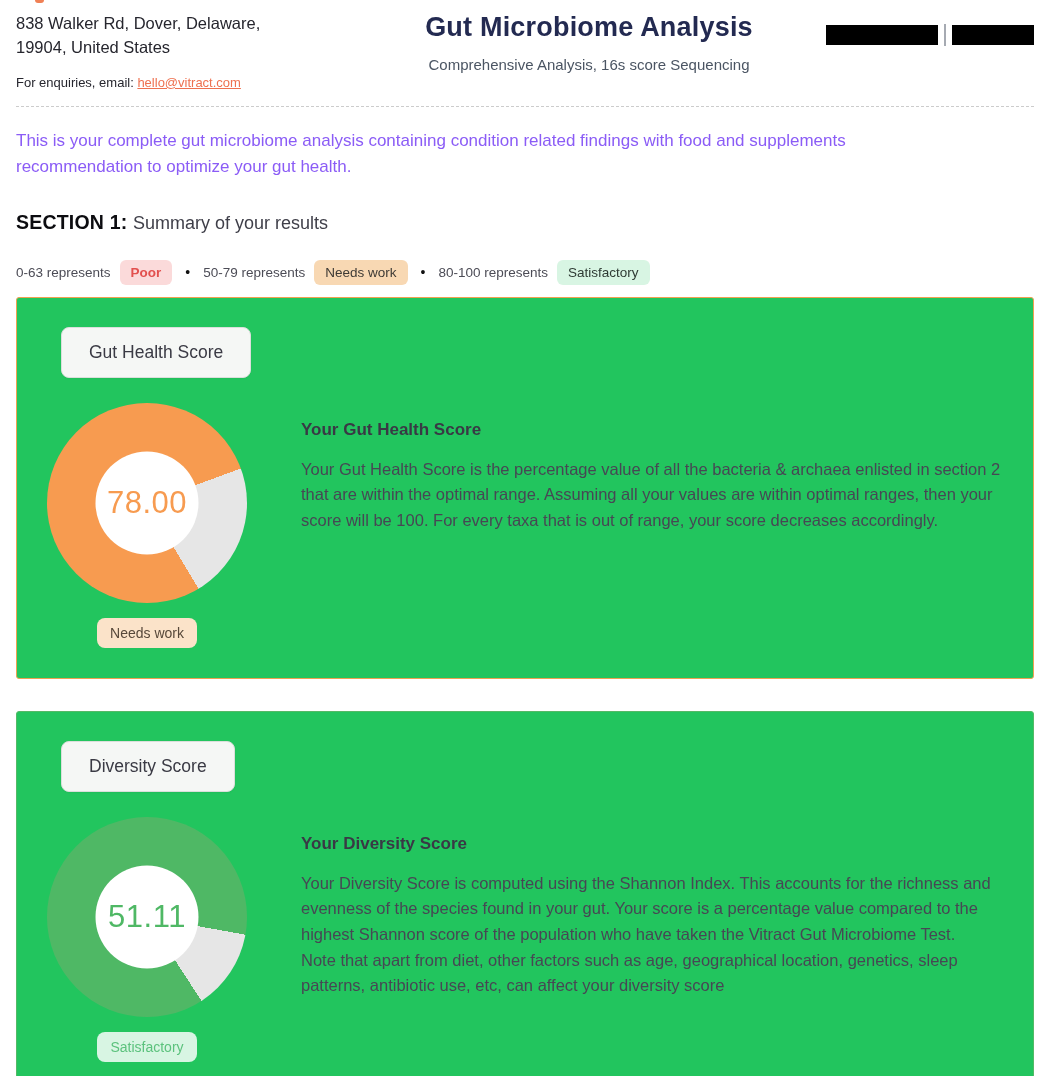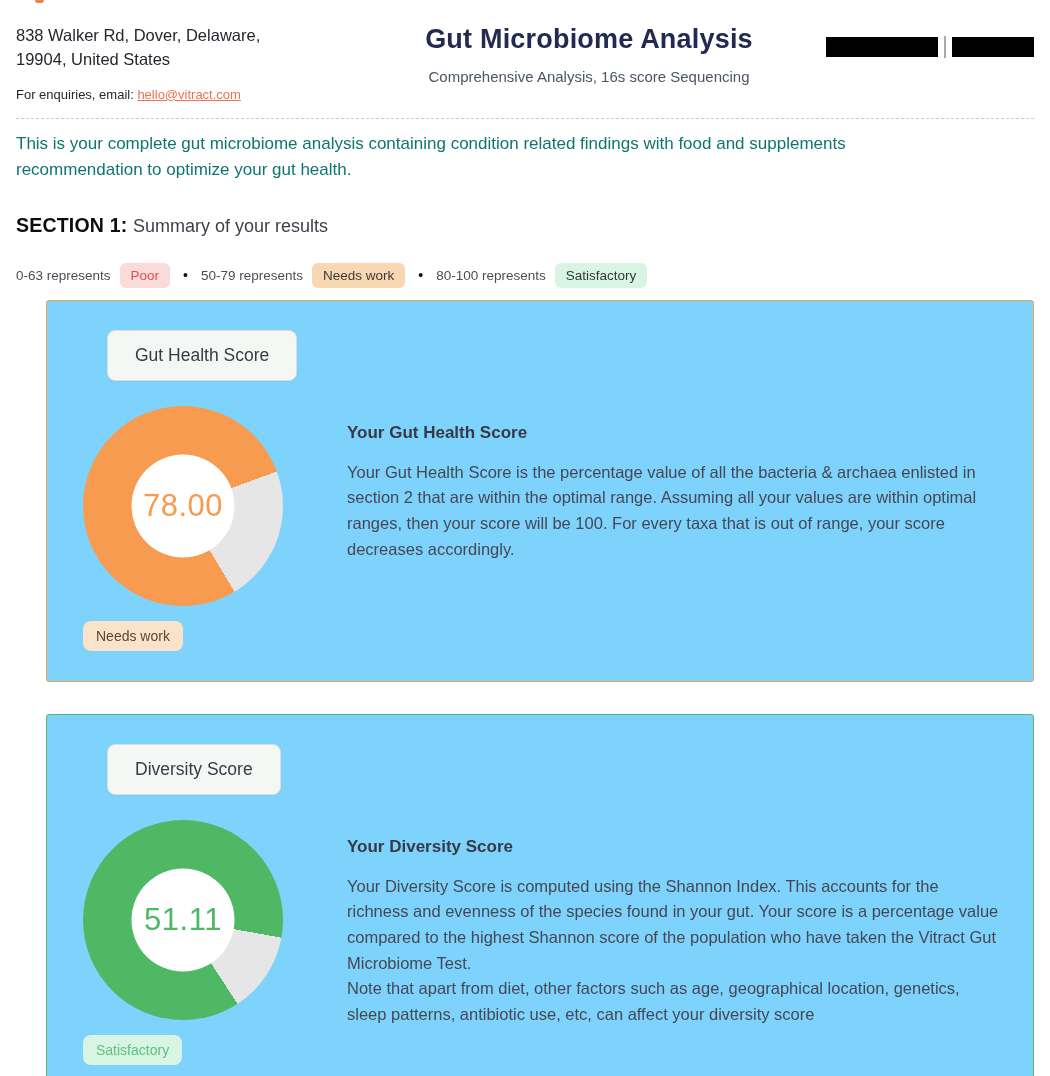--- a/index.html
+++ b/index.html
@@ -8,57 +8,57 @@
     width:1050px; height:1076px;
     font-family:"Liberation Sans","DejaVu Sans",sans-serif;
     color:#17171d; position:relative; overflow:hidden;
   }
   .page { position:relative; width:1050px; height:1076px; padding:0 16px; }
 
   .logo-fragment { position:absolute; left:35px; top:0; width:9px; height:3px;
     background:#f08055; border-radius:0 0 3px 3px; }
 
   
-  .header { display:flex; align-items:flex-start; padding-top:24px;justify-content:center; }
+  .header { display:flex; align-items:flex-start; padding-top:12px;justify-content:center; }
   .header-left { flex:0 0 350px; }
   .address { font-size:16.5px; line-height:1.45; color:#26262e; }
   .enquiries { margin-top:15px; font-size:13px; color:#26262e; }
   .email-link { color:#ee7150; text-decoration:underline; cursor:pointer; }
   .header-center { flex:1 1 auto; text-align:center; padding-top:0; }
   .report-title { font-size:27px; font-weight:700; color:#232a51; letter-spacing:.2px; }
   .report-subtitle { margin-top:13px; font-size:15px; color:#4b5563; }
   .header-right { flex:0 0 222px; display:flex; align-items:center; justify-content:flex-end; padding-top:12px; }
   .redacted-bar { height:20px; background:#000; }
   .bar1 { width:112px; }
   .bar2 { width:82px; }
   .bar-divider { width:2px; height:22px; background:#a6aab2; margin:0 6px; }
 
   .dashed-rule { border:0; border-top:1.5px dashed #cccccc; margin-top:16px; }
 
-  .intro { margin-top:12px; font-size:17px; line-height:1.55; color:#0f766e; max-width:950px; }
+  .intro { margin-top:21px; font-size:17px; line-height:1.55; color:#8b5cf6; max-width:950px; }
 
   .section-heading { margin-top:30px; font-size:19.5px; font-weight:700; color:#0c0c10; letter-spacing:.2px; }
   .section-heading .section-sub { font-weight:400; font-size:18px; color:#3f3f49; letter-spacing:0; }
 
   
   .legend { margin-top:26px; display:flex; align-items:center; font-size:13.5px; color:#4c4c56; }
   .legend-badge { display:inline-block; padding:5px 11px; border-radius:6px; margin-left:9px; font-size:13.5px; }
   .legend-bullet { margin:0 13px; color:#111; font-size:14px; }
 
   
-  .score-card { border:1px solid; border-radius:3px; margin-top:12px; padding:29px 30px 30px 36px; background:#7dd3fc;margin-left:30px; }
+  .score-card { border:1px solid; border-radius:3px; margin-top:12px; padding:29px 30px 30px 20px; background:#22c55e; }
   .score-card + .score-card { margin-top:32px; }
   .chip {
     display:inline-block; margin-left:24px; padding:14px 27px;
     background:#f5f7f5; border:1px solid #dbdfdb; border-radius:8px;
     box-shadow:0 1px 2px rgba(0,0,0,.04);
     font-size:17.5px; color:#3a3a44; cursor:pointer;
   }
   .card-row { display:flex; margin-top:25px; }
-  .donut-col { flex:0 0 220px; display:flex; flex-direction:column; align-items:flex-start; }
+  .donut-col { flex:0 0 220px; display:flex; flex-direction:column; align-items:center; }
   .donut { position:relative; width:200px; height:200px; border-radius:50%; }
   .donut-hole { position:absolute; left:50%; top:50%; width:103px; height:103px;
     transform:translate(-50%,-50%); background:#fff; border-radius:50%;
     display:flex; align-items:center; justify-content:center; }
   .score-value { font-size:31px; letter-spacing:.5px; }
   .status-badge { display:inline-block; margin-top:15px; padding:7px 13px; border-radius:8px; font-size:14px; }
   .text-col { flex:1 1 auto; margin-left:44px; padding-top:17px; max-width:700px; }
   .card-heading { font-size:17px; font-weight:700; color:#393945; margin-bottom:17px; }
   .card-body { font-size:16.5px; line-height:1.56; color:#474754; }
   .card-body p:empty { display:none; }
@@ -90,21 +90,21 @@
 
   <hr class="dashed-rule">
 
   <p class="intro">This is your complete gut microbiome analysis containing condition related findings with food and supplements recommendation to optimize your gut health.</p>
 
   <h2 class="section-heading"><span>SECTION 1:</span>
     <span class="section-sub">Summary of your results</span></h2>
 
   <div class="legend">
     <span>0-63 represents</span>
-    <span class="legend-badge" style="background: rgb(251, 218, 218); color: rgb(226, 80, 78);">Poor</span>
+    <span class="legend-badge" style="background: rgb(251, 218, 218); color: rgb(226, 80, 78); font-weight: bold;">Poor</span>
     <span class="legend-bullet">•</span>
     <span>50-79 represents</span>
     <span class="legend-badge" style="background: rgb(248, 216, 179); color: rgb(62, 58, 53);">Needs work</span>
     <span class="legend-bullet">•</span>
     <span>80-100 represents</span>
     <span class="legend-badge" style="background: rgb(216, 245, 227); color: rgb(47, 59, 52);">Satisfactory</span>
   </div>
 
   <div class="score-card" style="border-color: rgb(240, 160, 80);">
     <div class="chip">Gut Health Score</div>

